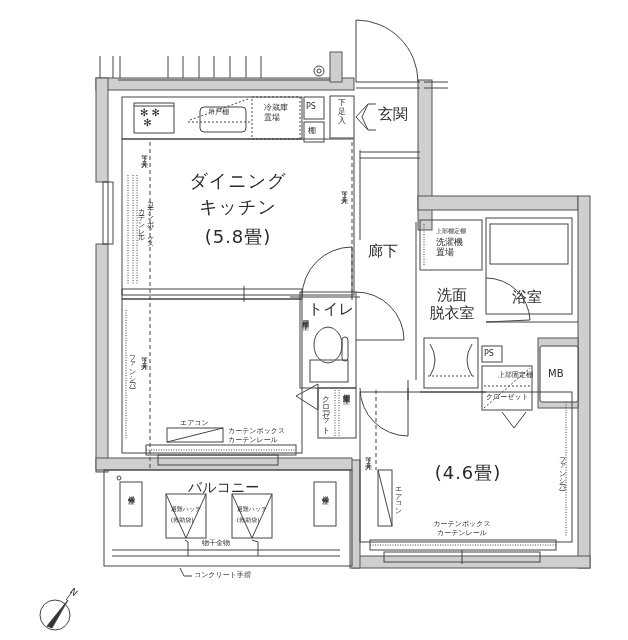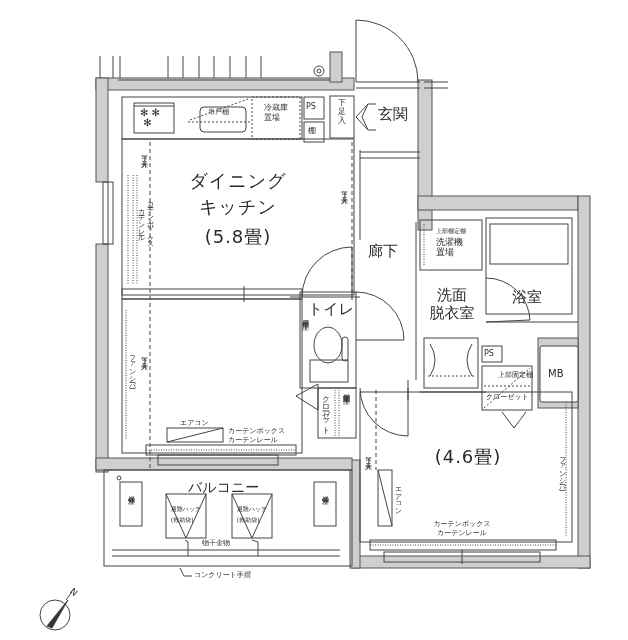--- a/index.html
+++ b/index.html
@@ -166,21 +166,21 @@
 </svg>
 
 <div class="lbl room-big center" style="left:238px;top:172px;">
   <div>ダイニング</div>
   <div style="margin-top:8px">キッチン</div>
   <div style="margin-top:12px">(5.8畳)</div>
 </div>
 <div class="lbl room-big center" style="left:232px;top:340px;">
 </div>
 <div class="lbl room-big center" style="left:468px;top:442px;">
-  <div style="margin-top:6px">(4.6畳)</div>
+  <div style="margin-top:22px">(4.6畳)</div>
 </div>
 <div class="lbl room-med" style="left:368px;top:244px;">廊下</div>
 <div class="lbl room-med" style="left:308px;top:302px;">トイレ</div>
 <div class="lbl room-med center" style="left:452px;top:288px;">
   <div>洗面</div>
   <div style="margin-top:3px">脱衣室</div>
 </div>
 <div class="lbl room-med" style="left:512px;top:290px;">浴室</div>
 <div class="lbl room-med" style="left:378px;top:107px;">玄関</div>
 <div class="lbl room-med" style="left:188px;top:480px;font-size:14px;">バルコニー</div>

